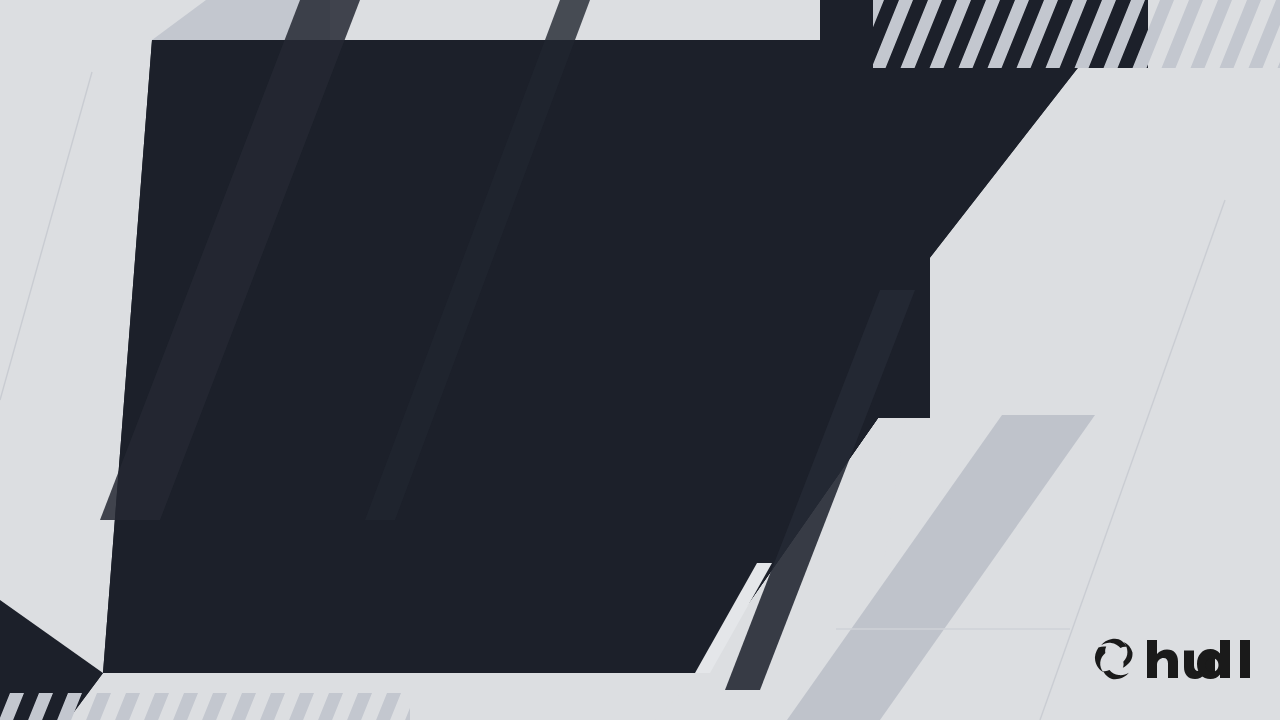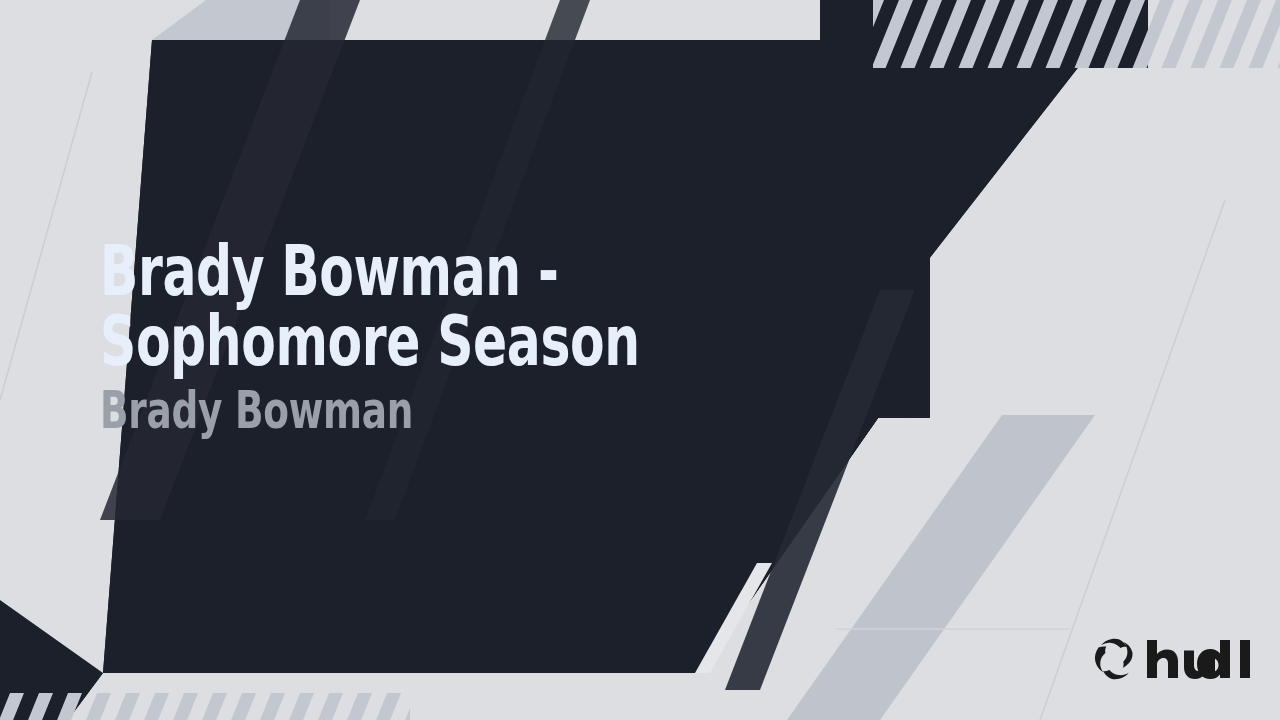--- a/index.html
+++ b/index.html
@@ -140,25 +140,20 @@
     <line x1="836" y1="629" x2="1070" y2="629" stroke="#CFD2D7" stroke-width="1.4"></line>
 
     <g clip-path="url(#clip-top-stripes)">
       <rect x="780" y="-40" width="560" height="160" fill="url(#stripes)"></rect>
     </g>
     <g clip-path="url(#clip-bottom-stripes)">
       <rect x="-60" y="660" width="520" height="120" fill="url(#stripes)"></rect>
     </g>
   </svg>
 
-  <div class="text-block">
-    <div class="title-line">Brady Bowman -</div>
-    <div class="title-line">Sophomore Season</div>
-    <div class="subtitle-line">Brady Bowman</div>
-  </div>
 
   <div id="logo">
     <svg width="46" height="46" viewBox="0 0 100 100">
       <g fill="#1A1A1A">
         <path d="M50 6 C38 6 27 11 20 20 C26 16 34 14 42 15 C50 16 57 20 62 26
                  C66 24 71 23 76 24 C70 13 61 6 50 6 Z"></path>
         <path d="M88 36 C85 25 78 17 69 13 C74 19 77 27 77 35 C77 43 74 50 68 56
                  C69 60 69 65 67 69 C79 63 88 52 88 40 Z"></path>
         <path d="M14 25 C8 34 5 44 7 54 C9 65 16 74 25 79 C20 73 17 65 18 57
                  C19 49 23 42 29 37 C28 32 29 27 31 23 C25 22 19 23 14 25 Z"></path>

